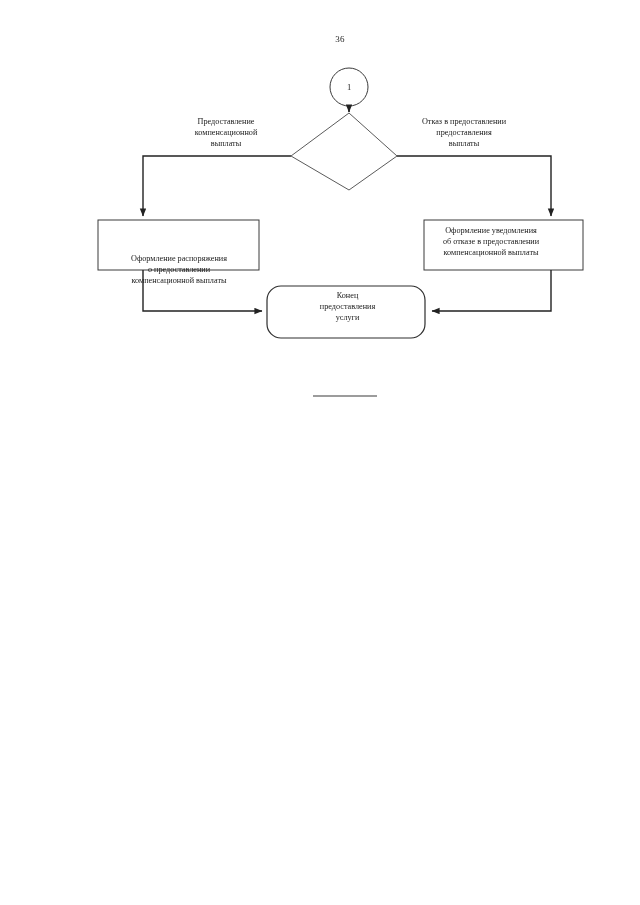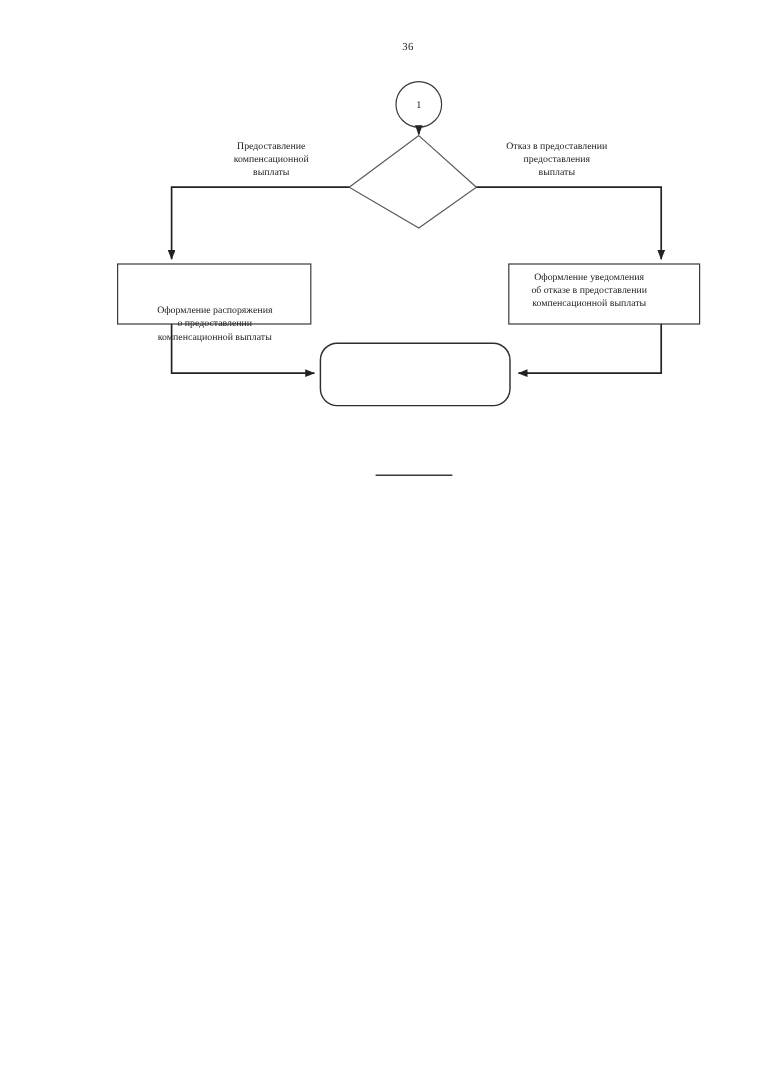--- a/index.html
+++ b/index.html
@@ -155,14 +155,17 @@
 выплаты</div>
 
   <div class="node-text" id="left-box-text">Оформление распоряжения
 о предоставлении
 компенсационной выплаты</div>
 
   <div class="node-text" id="right-box-text">Оформление уведомления
 об отказе в предоставлении
 компенсационной выплаты</div>
 
+  <div class="node-text" id="end-text">Конец
+предоставления
+услуги</div>
 
 </div>
 
 </body></html>

